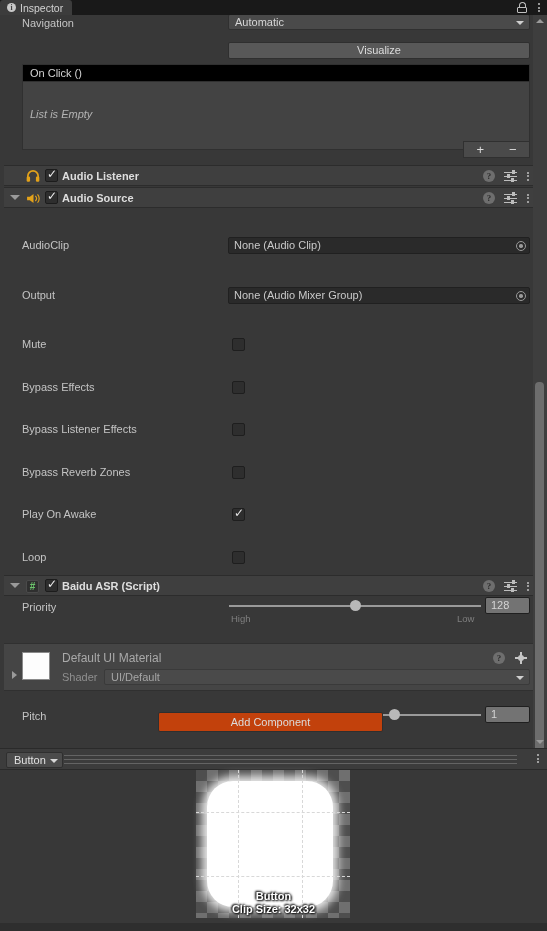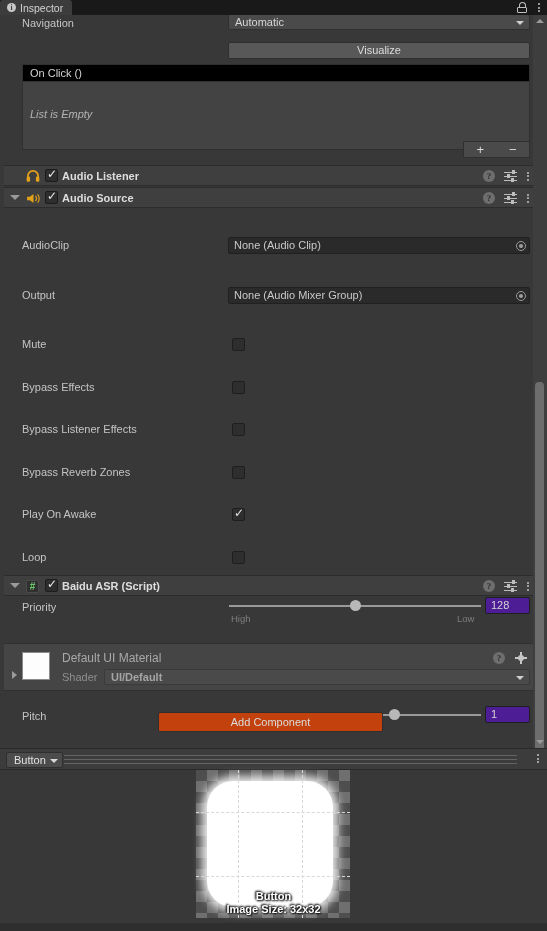--- a/index.html
+++ b/index.html
@@ -57,21 +57,21 @@
   
   .row { position:relative; height:23px; }
   .lbl { position:absolute; left:18px; top:0; line-height:23px; color:#c4c4c4; white-space:nowrap;}
 
   .dropdown {
     position:absolute; background:#4a4a4a; border:1px solid #303030; box-sizing:border-box;
     height:16px; line-height:14px; border-radius:2px; color:#d6d6d6; padding-left:6px;
   }
   .dropdown .caret { position:absolute; right:5px; top:6px; width:0;height:0;
      border-left:4px solid transparent;border-right:4px solid transparent;border-top:4px solid #cfcfcf;}
-  .dropdown.flat { background:#454545;font-weight:bold; }
+  .dropdown.flat { background:#454545; }
 
   .btn {
     position:absolute; background:#585858; border:1px solid #2f2f2f; box-sizing:border-box;
     height:17px; line-height:15px; text-align:center; color:#dcdcdc; border-radius:2px;
   }
 
   .objfield {
     position:absolute; background:#2a2a2a; border:1px solid #202020; box-sizing:border-box;
     height:17px; line-height:15px; color:#c9c9c9; padding-left:5px; border-radius:2px;
     overflow:hidden; white-space:nowrap;
@@ -84,21 +84,21 @@
 
   .chk {
     position:absolute; width:13px; height:13px; background:#2e2e2e;
     border:1px solid #1e1e1e; box-sizing:border-box; border-radius:2px;
   }
   .chk.on::after{
     content:"\2713"; position:absolute; left:1px; top:-3px; font-size:12px; color:#e6e6e6;
   }
 
   .numfield {
-    position:absolute; background:#4c1d95; border:1px solid #1f1f1f; box-sizing:border-box;
+    position:absolute; background:#737373; border:1px solid #1f1f1f; box-sizing:border-box;
     height:17px; line-height:15px; color:#d4d4d4; padding-left:5px; border-radius:2px;
   }
 
   
   .slider { position:absolute; height:16px; }
   .slider .track { position:absolute; left:0; right:0; top:7px; height:2px; background:#9a9a9a; }
   .slider .knob { position:absolute; top:2px; width:11px; height:11px; border-radius:50%; background:#b8b8b8; }
   .endlbl { position:absolute; font-size:9.5px; color:#7f7f7f; }
 
   
@@ -430,19 +430,19 @@
 
   <div class="previewarea">
     <div class="sprite-wrap">
       <div class="sprite-img"></div>
       <span class="slice-line slice-v" style="left:42px;"></span>
       <span class="slice-line slice-v" style="left:106px;"></span>
       <span class="slice-line slice-h" style="top:42px;"></span>
       <span class="slice-line slice-h" style="top:106px;"></span>
     </div>
     <span class="pv-caption" style="top:120px;">Button</span>
-    <span class="pv-caption" style="top:133px;">Image Size: 32x32</span>
+    <span class="pv-caption" style="top:133px;">Clip Size: 32x32</span>
 
   </div>
 
   <div class="bottom-strip"></div>
 
 </div>
 
 </body></html>

